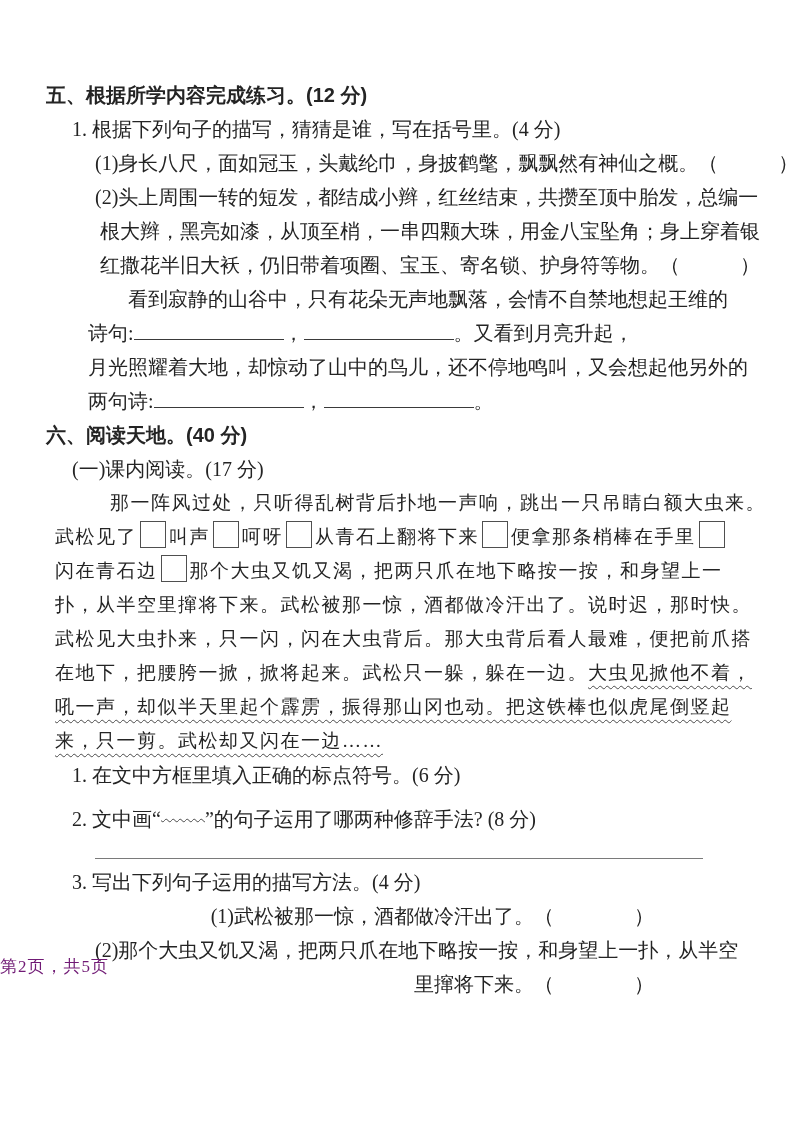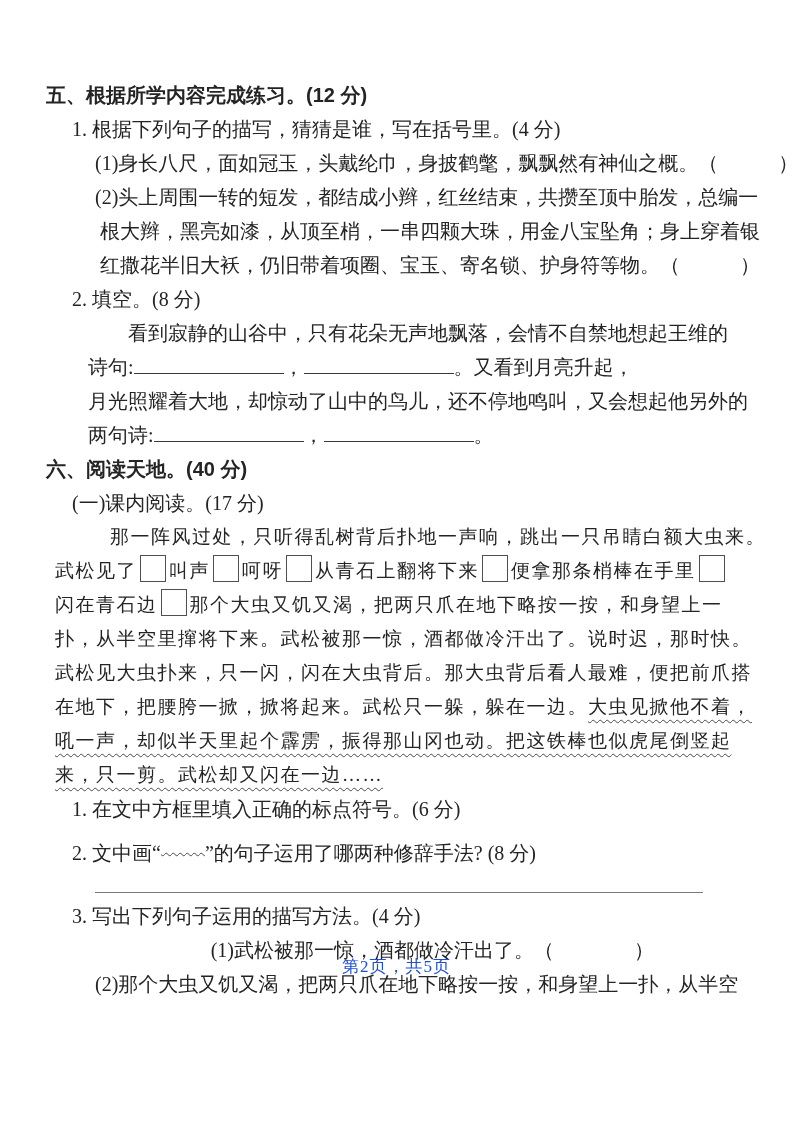--- a/index.html
+++ b/index.html
@@ -80,38 +80,37 @@
   .flexline{
     display:flex;
     justify-content:flex-end;
     padding-right:95px;
   }
   .rightp{white-space:nowrap;}
   .footer{
     position:absolute;
     left:0;bottom:20px;
     width:100%;
-    text-align:center;
+    text-align:left;
     font-size:17px;
-    color:#1d4ed8;
+    color:#701a75;
     letter-spacing:1px;
   }
 </style>
 </head>
 <body>
 
 <div class="page">
   <div class="content">
       <div class="blk heading"><span>五、根据所学内容完成练习。(12 分)</span></div>
       <div class="blk q"><span>1. 根据下列句子的描写，猜猜是谁，写在括号里。(4 分)</span></div>
       <div class="blk item"><span>(1)身长八尺，面如冠玉，头戴纶巾，身披鹤氅，飘飘然有神仙之概。（　　　）</span></div>
       <div class="blk item"><span>(2)头上周围一转的短发，都结成小辫，红丝结束，共攒至顶中胎发，总编一</span></div>
       <div class="blk cont"><span>根大辫，黑亮如漆，从顶至梢，一串四颗大珠，用金八宝坠角；身上穿着银</span></div>
       <div class="blk cont"><span>红撒花半旧大袄，仍旧带着项圈、宝玉、寄名锁、护身符等物。（　　　）</span></div>
-      <div class="blk q"><span>2. 填空。(8 分)</span></div>
       <div class="blk para1"><span>看到寂静的山谷中，只有花朵无声地飘落，会情不自禁地想起王维的</span></div>
       <div class="blk para"><span>诗句:</span><span class="blank" style="width: 150px;"></span><span>，</span><span class="blank" style="width: 150px;"></span><span>。又看到月亮升起，</span></div>
       <div class="blk para"><span>月光照耀着大地，却惊动了山中的鸟儿，还不停地鸣叫，又会想起他另外的</span></div>
       <div class="blk para"><span>两句诗:</span><span class="blank" style="width: 150px;"></span><span>，</span><span class="blank" style="width: 150px;"></span><span>。</span></div>
       <div class="blk heading"><span>六、阅读天地。(40 分)</span></div>
       <div class="blk q"><span>(一)课内阅读。(17 分)</span></div>
       <div class="blk pass pass1"><span>那一阵风过处，只听得乱树背后扑地一声响，跳出一只吊睛白额大虫来。</span></div>
       <div class="blk pass"><span>武松见了</span><span class="pbox"></span><span>叫声</span><span class="pbox"></span><span>呵呀</span><span class="pbox"></span><span>从青石上翻将下来</span><span class="pbox"></span><span>便拿那条梢棒在手里</span><span class="pbox"></span></div>
       <div class="blk pass"><span>闪在青石边</span><span class="pbox"></span><span>那个大虫又饥又渴，把两只爪在地下略按一按，和身望上一</span></div>
       <div class="blk pass"><span>扑，从半空里撺将下来。武松被那一惊，酒都做冷汗出了。说时迟，那时快。</span></div>

